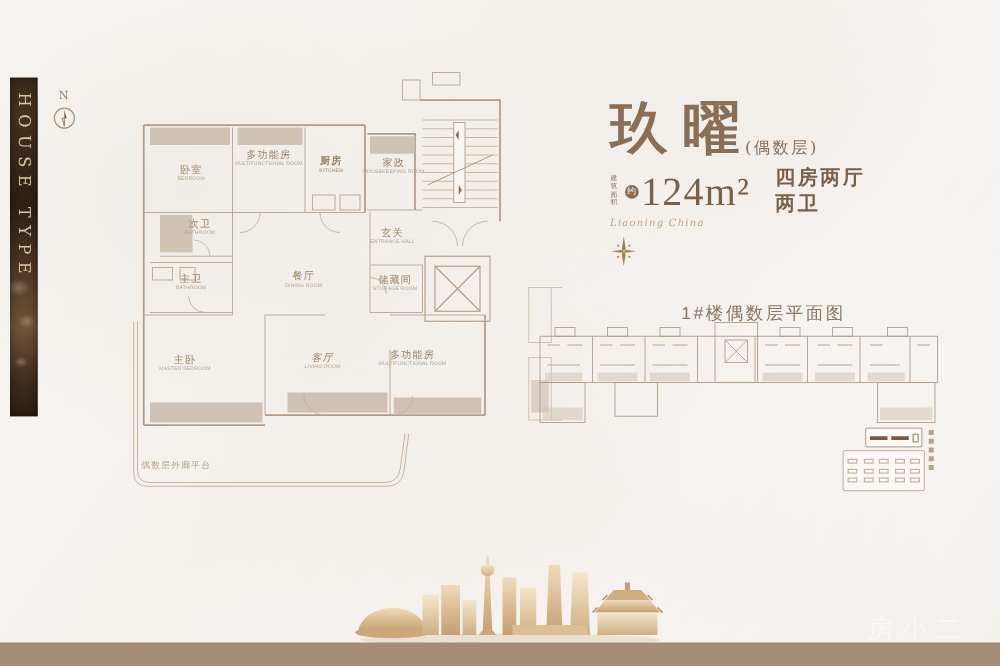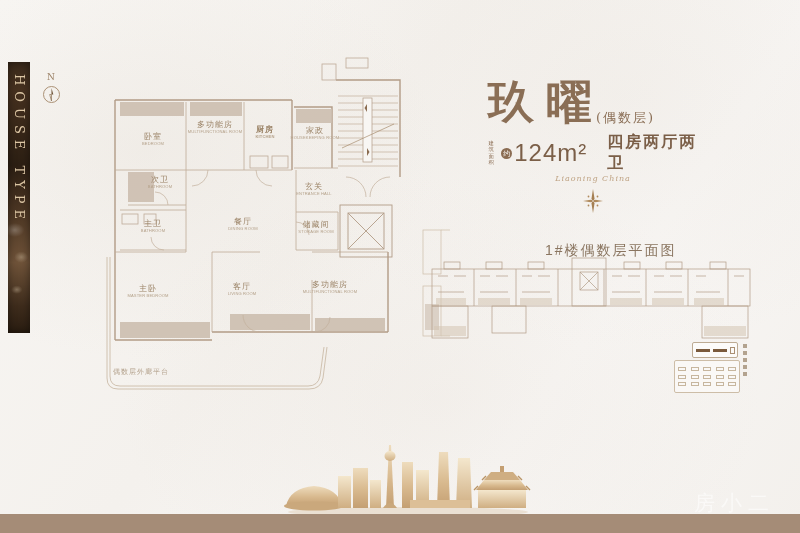--- a/index.html
+++ b/index.html
@@ -54,23 +54,23 @@
     color:#8a6e55; letter-spacing:12px; display:inline-block; line-height:1.05;
   }
   .title-suffix { font-family:"DejaVu Serif", serif; font-size:13px; color:#8a6e55; letter-spacing:2px; vertical-align:-4px; margin-left:-8px; }
   .area-line { left:488px; top:132px; width:220px; display:flex; align-items:center; justify-content:center; }
   .area-prefix { display:flex; flex-direction:column; margin-right:2px; }
   .area-prefix span { font-size:6px; line-height:6.5px; color:#8a6c52; transform:scale(.9); }
   .area-circle {
     width:11px; height:11px; border-radius:50%; background:#8a6c52; color:#fdfbf8;
     font-size:7px; line-height:11px; text-align:center; margin-right:2px; flex:0 0 auto;
   }
-  .area-value { font-family:Liberation Sans, sans-serif; font-size:24px; color:#7b5f48; letter-spacing:1px; }
+  .area-value { font-family:Liberation Serif, serif; font-size:32px; color:#7b5f48; letter-spacing:1px; }
   .area-spec { font-family:"DejaVu Serif", serif; font-size:16px; font-weight:700; color:#7b5f48; letter-spacing:2px; margin-left:20px; }
-  .brand-block { left:488px; top:174px; width:210px; text-align:center; }
+  .brand-block { left:488px; top:174px; width:210px; }
   .brand-script { font-family:"DejaVu Serif", serif; font-style:italic; font-size:8px; color:#bfa384; letter-spacing:1px; }
   .brand-name { font-family:"DejaVu Serif", serif; font-size:11px; color:#7c6148; letter-spacing:3.5px; margin-top:3px; font-weight:600; }
   .brand-orn { margin-top:6px; }
   .diagram-label { left:545px; top:242px; font-size:14px; color:#8a7560; letter-spacing:2px; }
 
   
   .legend-top {
     left:692px; top:342px; width:46px; height:16px;
     border:1px solid #bdab93; background:#fcfbf9; border-radius:2px;
     display:flex; align-items:center; justify-content:center; gap:3px;
@@ -205,21 +205,21 @@
     <span class="en">ENTRANCE HALL</span>
   </div>
   <div class="room" style="left:316px; top:227px;">
     <span class="cn">储藏间</span>
     <span class="en">STORAGE ROOM</span>
   </div>
   <div class="room" style="left:148px; top:291px;">
     <span class="cn">主卧</span>
     <span class="en">MASTER BEDROOM</span>
   </div>
-  <div class="room" style="left:242px; top:289px;">
+  <div class="room" style="left:258px; top:289px;font-style:italic;">
     <span class="cn">客厅</span>
     <span class="en">LIVING ROOM</span>
   </div>
   <div class="room" style="left:330px; top:287px;">
     <span class="cn">多功能房</span>
     <span class="en">MULTIFUNCTIONAL ROOM</span>
   </div>
   <div class="abs plan-note" style="left:113px; top:367px;">偶数层外廊平台</div>
 
   <div class="abs title-block">

